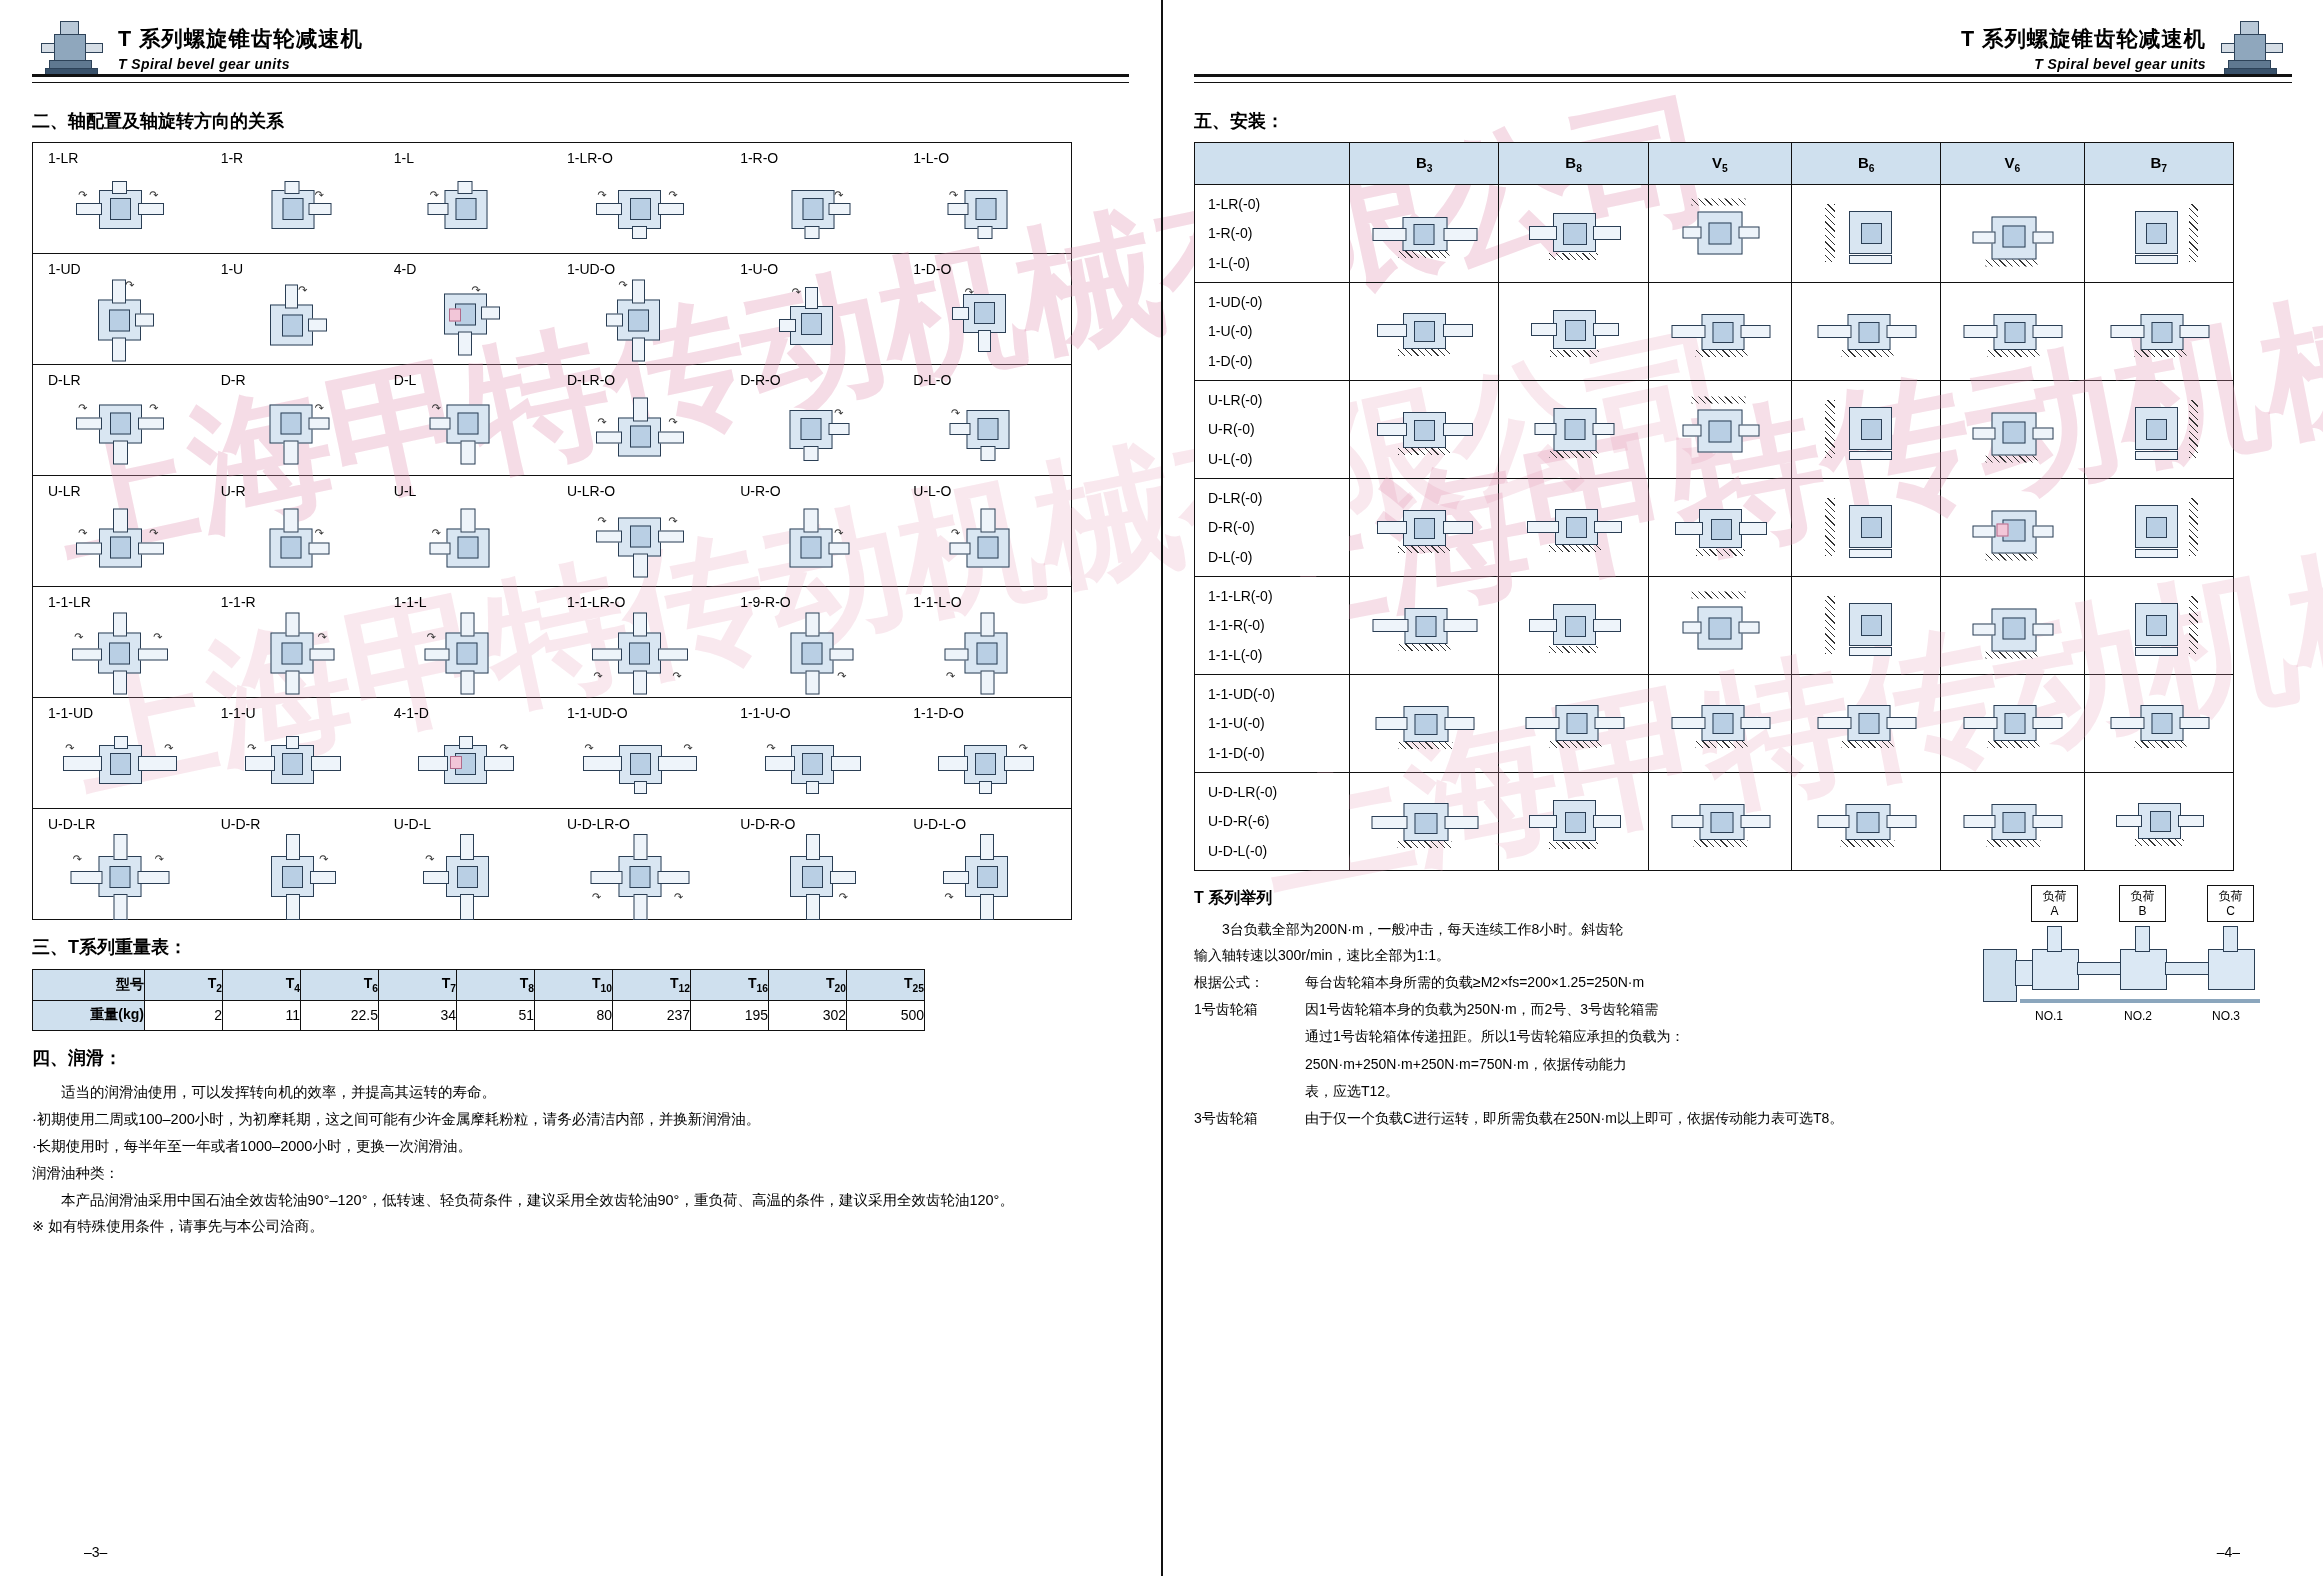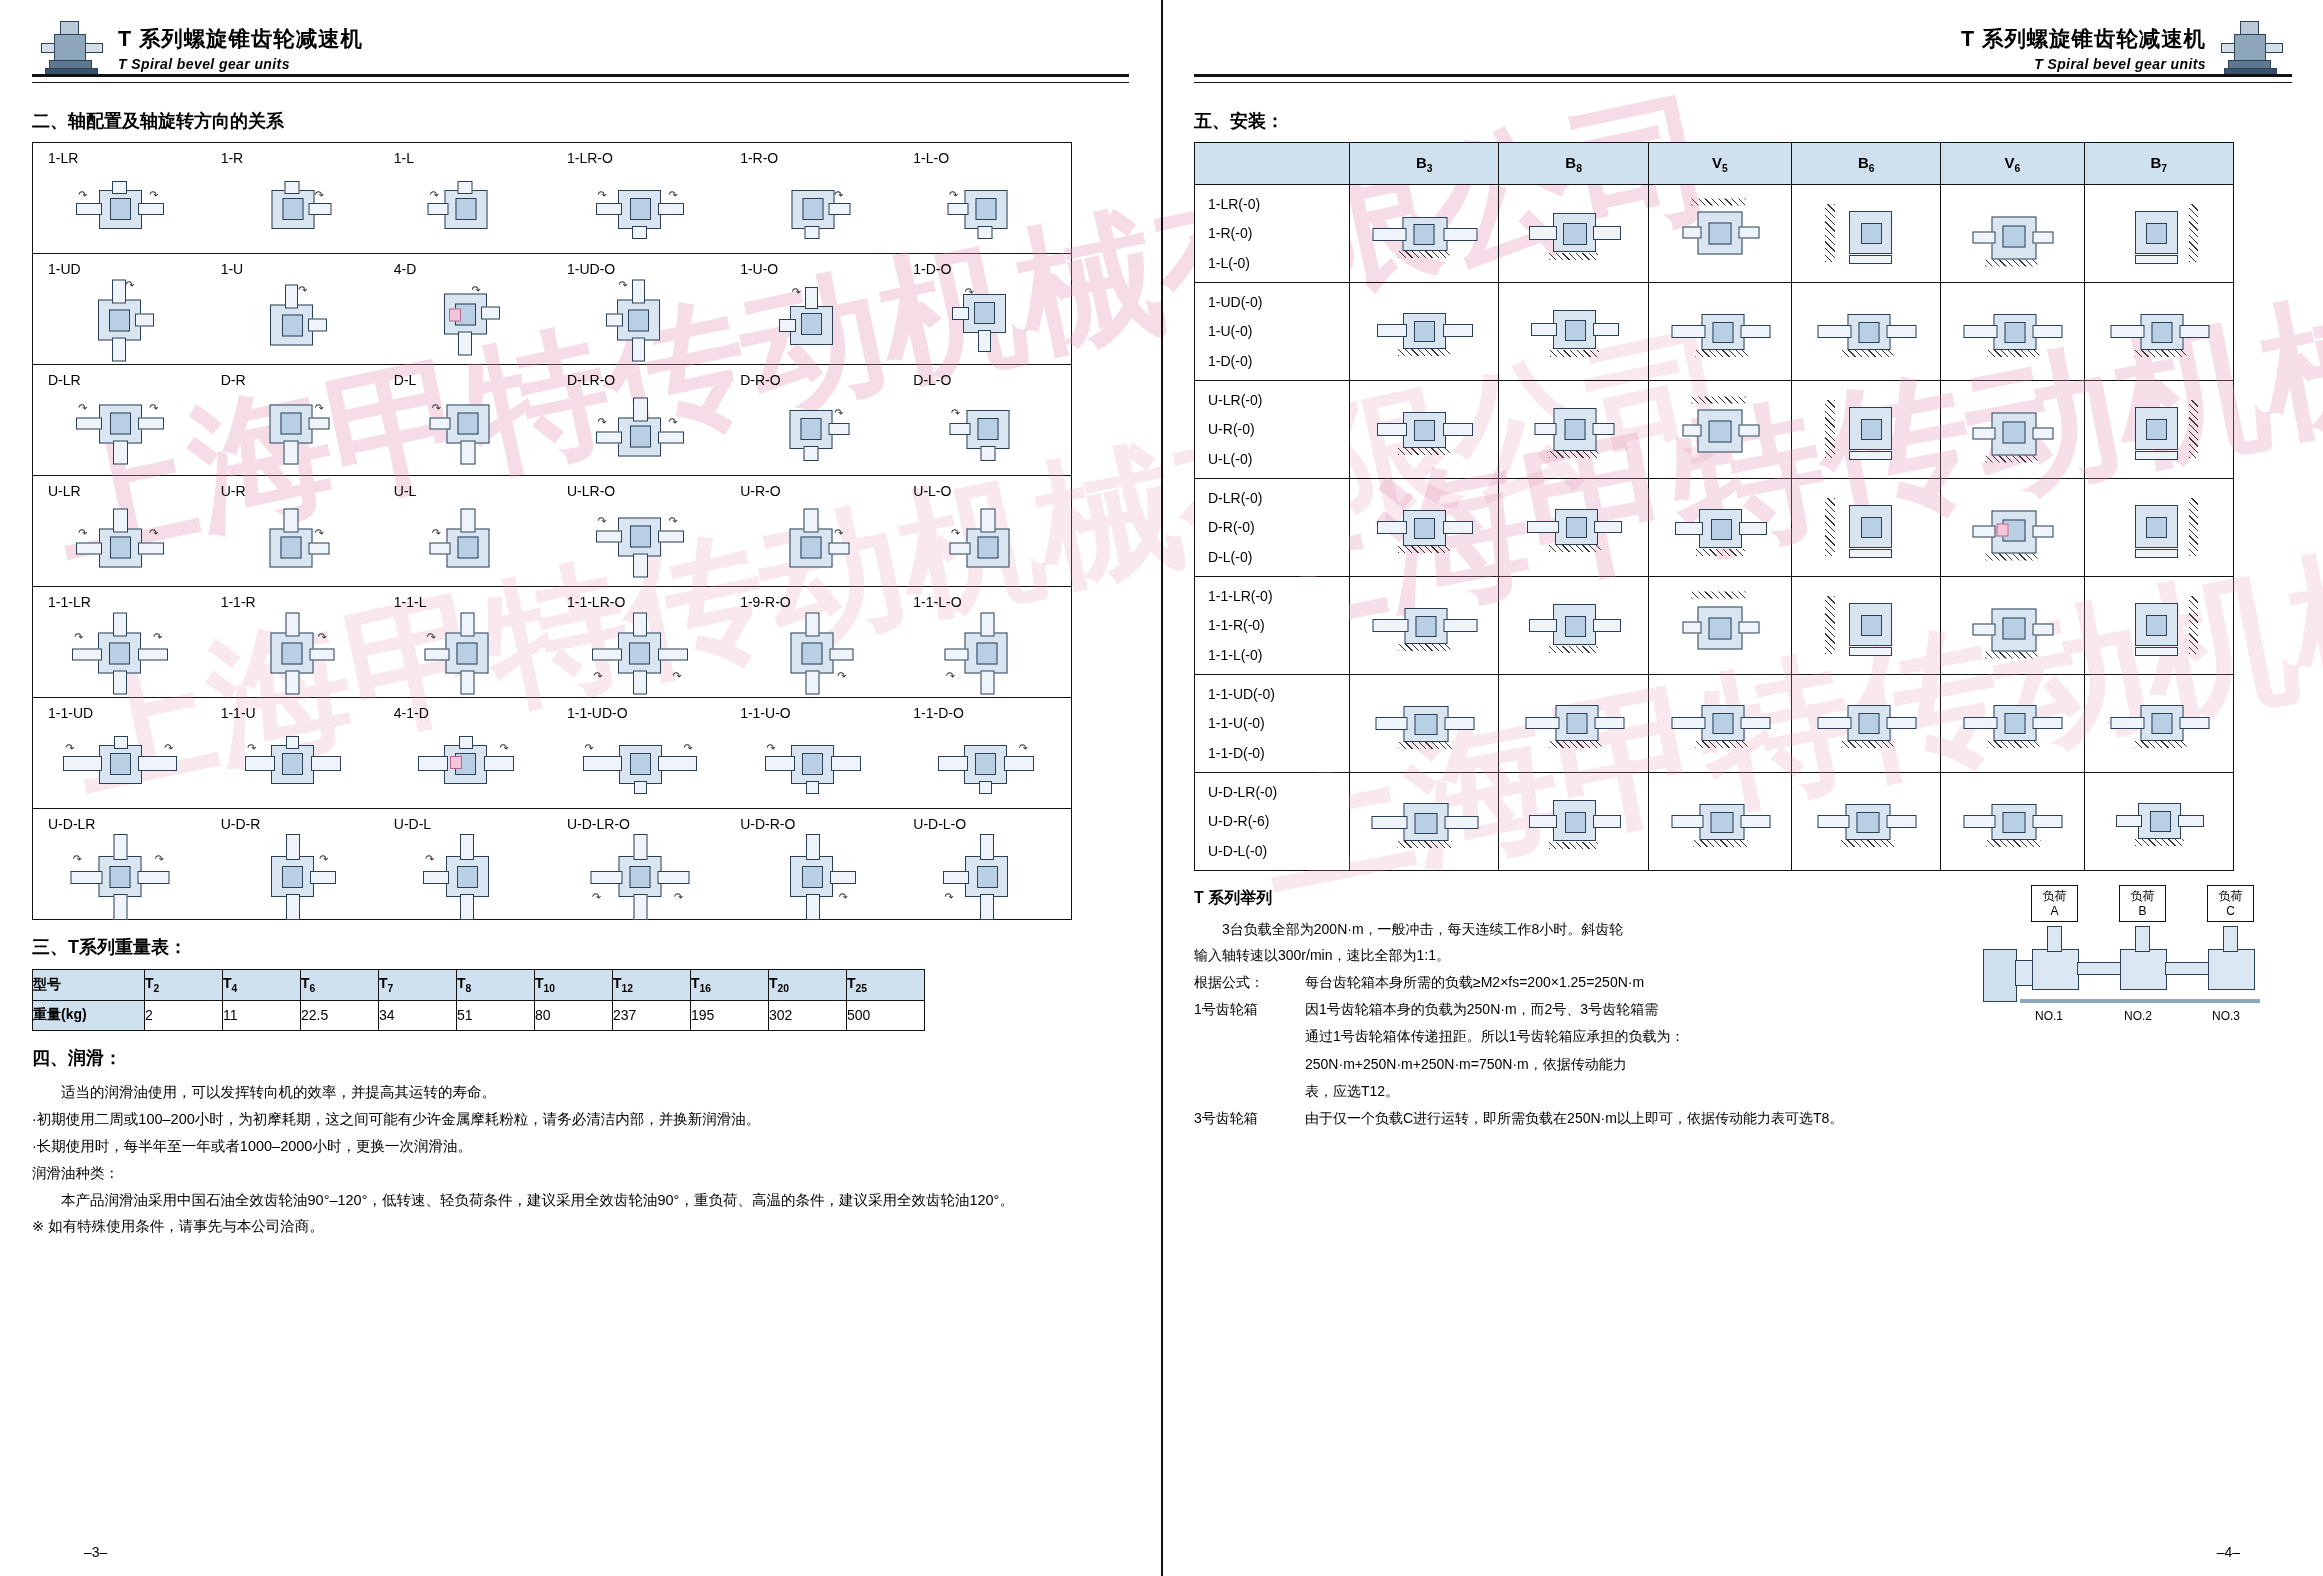--- a/index.html
+++ b/index.html
@@ -50,21 +50,21 @@
   .box{position:absolute;border:1.1px solid #2b3f55;background:#d9e6f2;}
   .box.d{background:#b9cfe4;}
   .shaft{position:absolute;border:1px solid #2b3f55;background:#eef4fa;}
   .hatch{position:absolute;background:
      repeating-linear-gradient(45deg,#333 0 0.9px,transparent 0.9px 4.7px);}
   .arrow{position:absolute;color:#333;font-size:11.2px;line-height:1;}
   .pinkdot{position:absolute;background:#f2c6d8;border:0.9px solid #b06a8a;}
 
   
   .w-table{border-collapse:collapse;margin-top:5.6px;}
-  .w-table td,.w-table th{border:0.9px solid #111;font-size:14px;text-align:left;padding:5.6px 0;}
+  .w-table td,.w-table th{border:0.9px solid #111;font-size:14px;text-align:right;padding:5.6px 0;}
   .w-table th{background:#cfe0ee;font-weight:bold;}
   .w-table td:first-child,.w-table th:first-child{width:111px;background:#cfe0ee;font-weight:bold;}
   .w-table td{width:77px;background:#fff;}
   .w-table .sub{font-size:10.3px;vertical-align:sub;}
 
   
   .para{font-size:14.5px;line-height:1.85;}
   .para .ind{text-indent:2em;display:block;}
 
   

